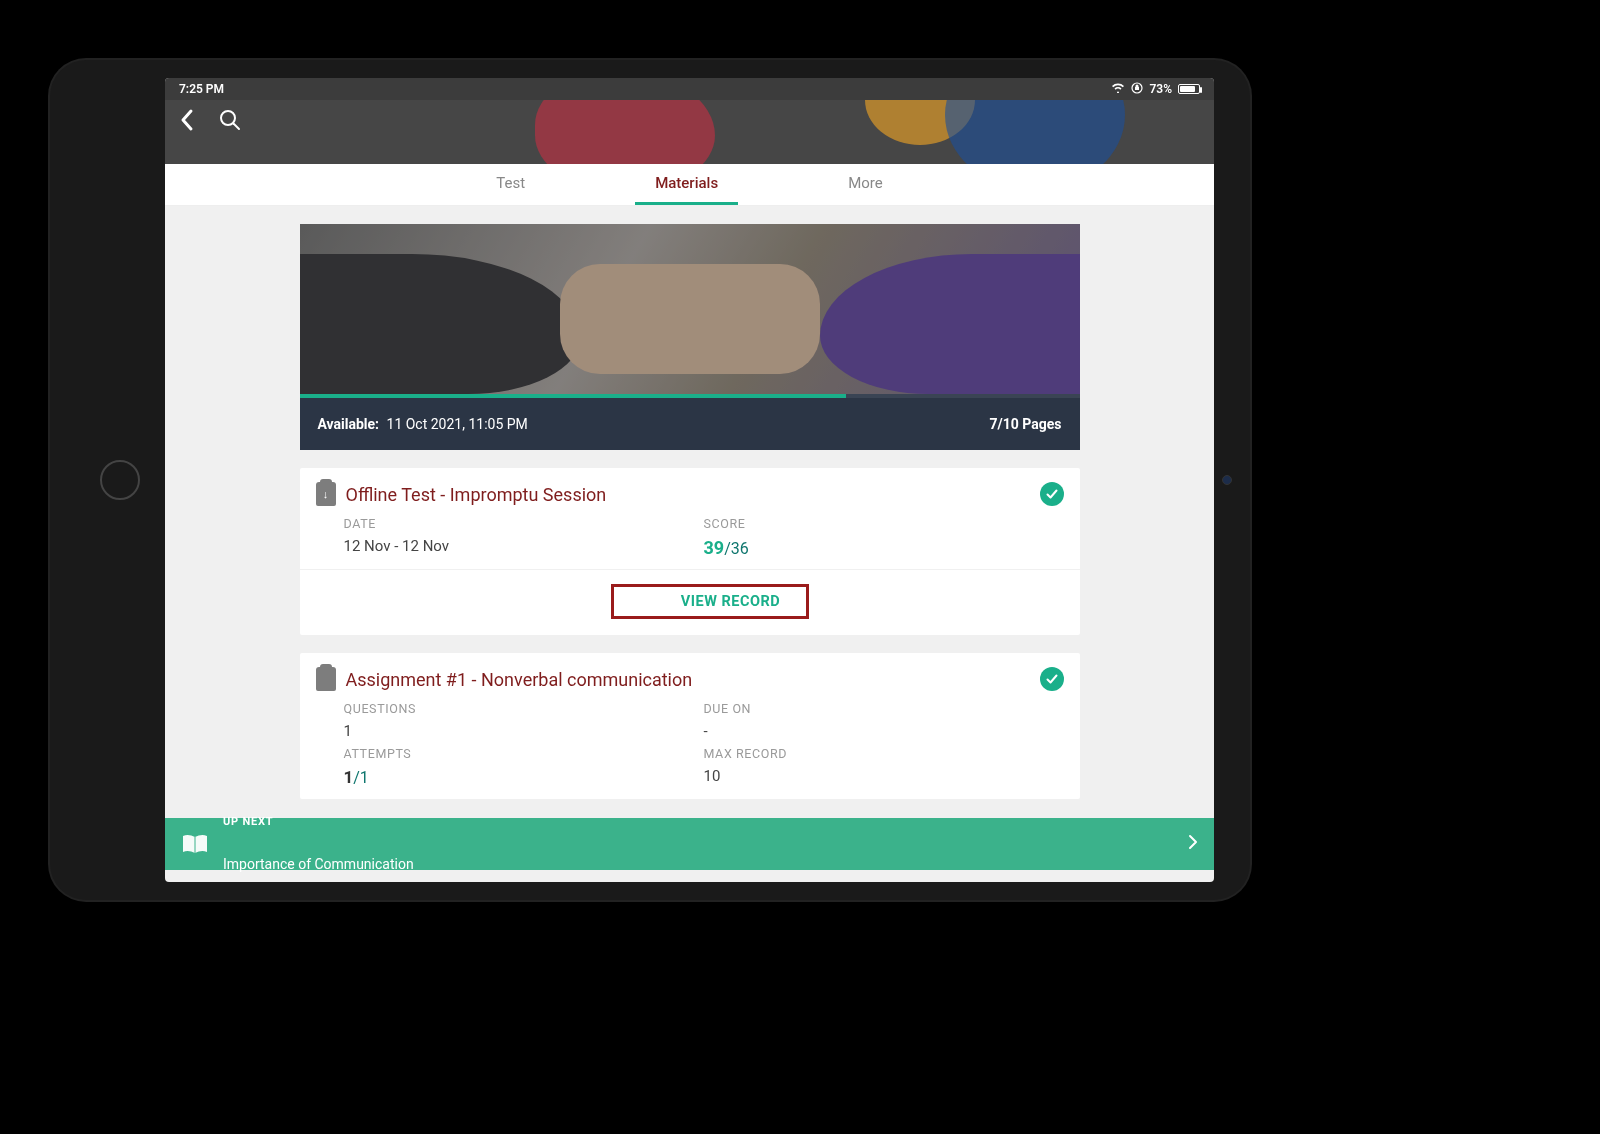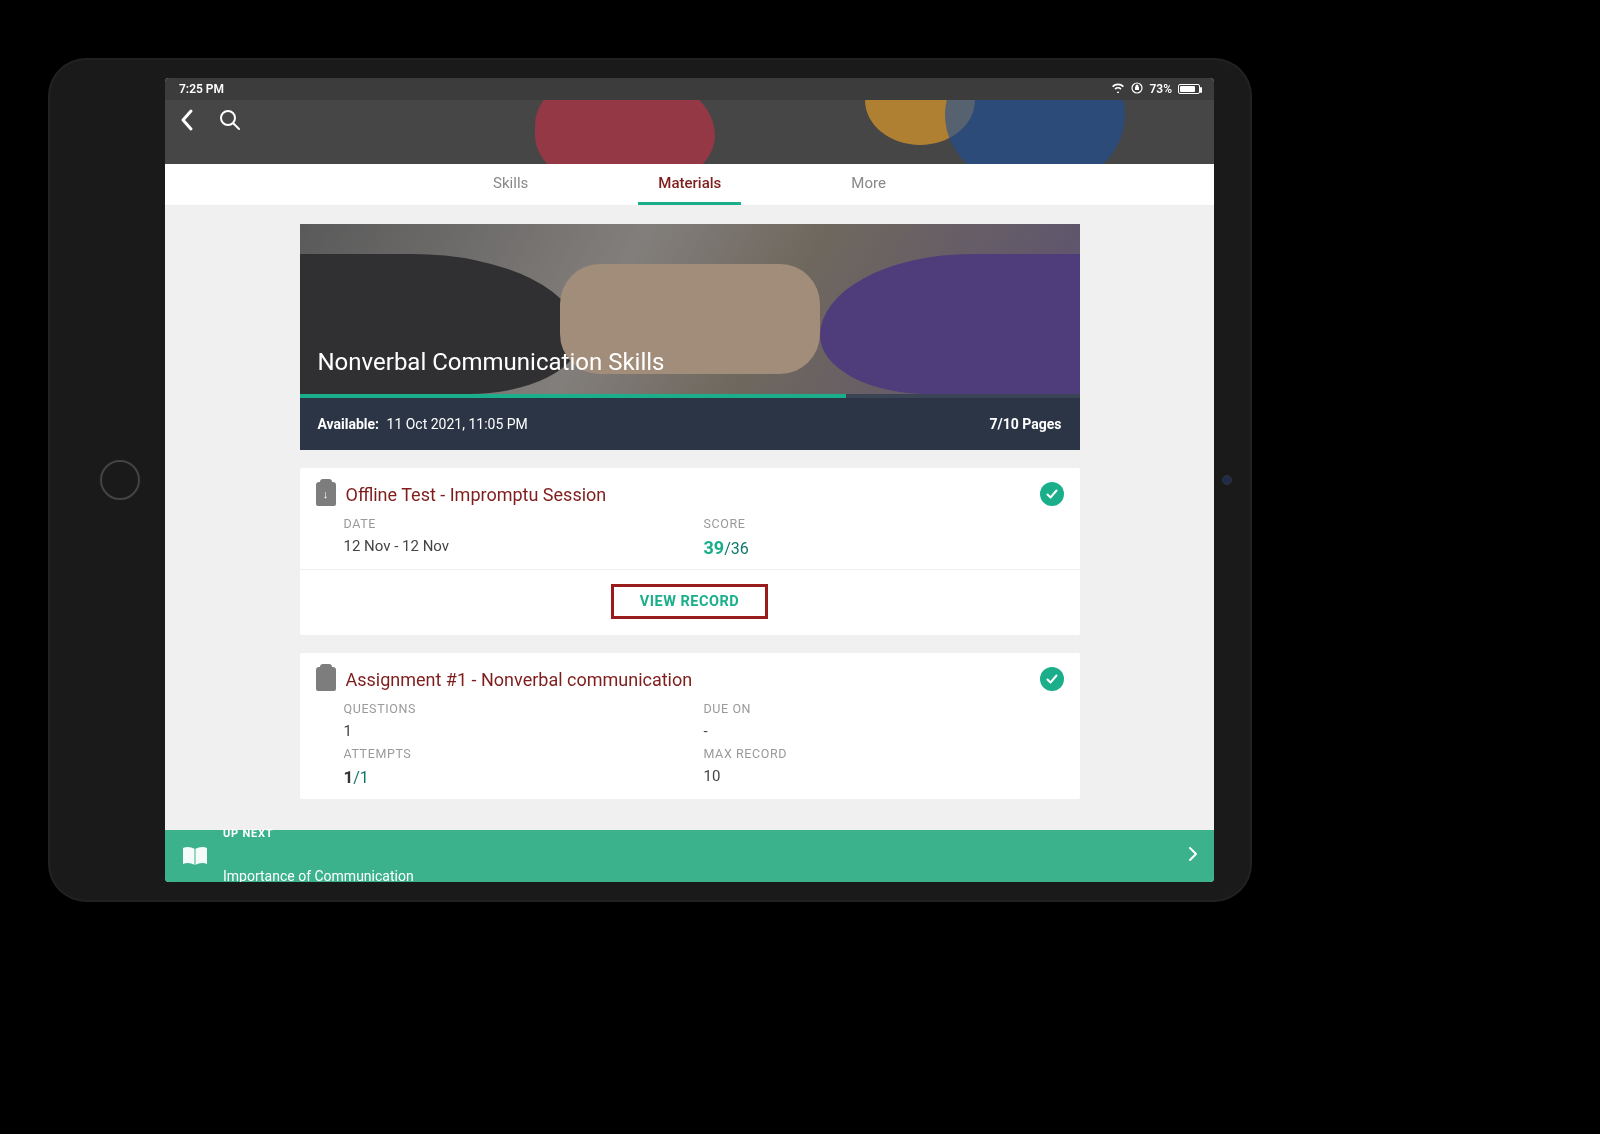--- a/index.html
+++ b/index.html
@@ -194,29 +194,29 @@
   .col { flex: 0 0 50%; min-width: 0;}
   .label { font-size: 12.5px; color: #9a9a9a; letter-spacing: 0.6px; margin-bottom: 6px; }
   .val { font-size: 15px; color: #444; }
   .score-earn { color: #1aaf8a; font-weight: 700; font-size: 18px; }
   .score-of { color: #0f766e; font-size: 16px; }
   .bold-part { font-weight: 700; font-size: 17px; color: #333; }
   .view-record {
     display: flex; justify-content: center; padding: 14px 0 4px;
   }
   .view-record span {
-    color: #1aaf8a; font-weight: 700; letter-spacing: 0.5px; font-size: 14.5px; cursor: pointer;
+    color: #1aaf8a; font-weight: 700; letter-spacing: 0.5px; font-size: 14.5px; cursor: pointer; margin-left: 41px;
   }
   .highlight-box {
     border: 3px solid #9a1b1b; padding: 6px 26px; display: inline-block;
   }
 
   
   .footer {
-    position: absolute; bottom: 0; left: 0; right: 0; height: 52px; background: #3bb28b;
+    position: absolute; bottom: 12px; left: 0; right: 0; height: 52px; background: #3bb28b;
     color: #fff; display: flex; align-items: center; padding: 0 16px; gap: 14px; cursor: pointer;
   }
   .footer .book-ico { width: 28px; height: 22px; }
   .footer .ftxt { display: flex; flex-direction: column; line-height: 1.2; }
   .footer .upnext { font-size: 11px; font-weight: 700; letter-spacing: 0.8px; }
   .footer .lesson { font-size: 14px; margin-top: 28px; }
   .footer .chev-right { margin-left: auto; }
 </style>
 </head>
 <body>
@@ -261,39 +261,38 @@
           <svg width="22" height="22" viewBox="0 0 22 22">
               <circle cx="9" cy="9" r="7" stroke="#fff" stroke-width="2" fill="none"></circle>
               <path d="M14.5 14.5L20 20" stroke="#fff" stroke-width="2" stroke-linecap="round"></path>
             </svg>
         </span>
       </div>
     </div>
 
     <div class="tabs">
       <div class="tab">
-          <span>Skills</span>
+          <span>Test</span>
         </div>
       <div class="tab active">
           <span>Materials</span>
         </div>
       <div class="tab">
           <span>More</span>
         </div>
     </div>
 
     <div class="content">
       <div class="inner">
 
         <div class="hero">
           <div class="handshake-arm-left"></div>
           <div class="handshake-hand"></div>
           <div class="handshake-arm-right"></div>
           <div class="hero-overlay"></div>
-          <div class="hero-title">Nonverbal Communication Skills</div>
         </div>
         <div class="progress-track">
           <div class="progress-fill"></div>
         </div>
         <div class="meta-bar">
           <div>
             <strong>Available:</strong>
             <span style="margin-left:4px;">11 Oct 2021, 11:05 PM</span>
           </div>
           <div><strong>7/10 Pages</strong></div>

